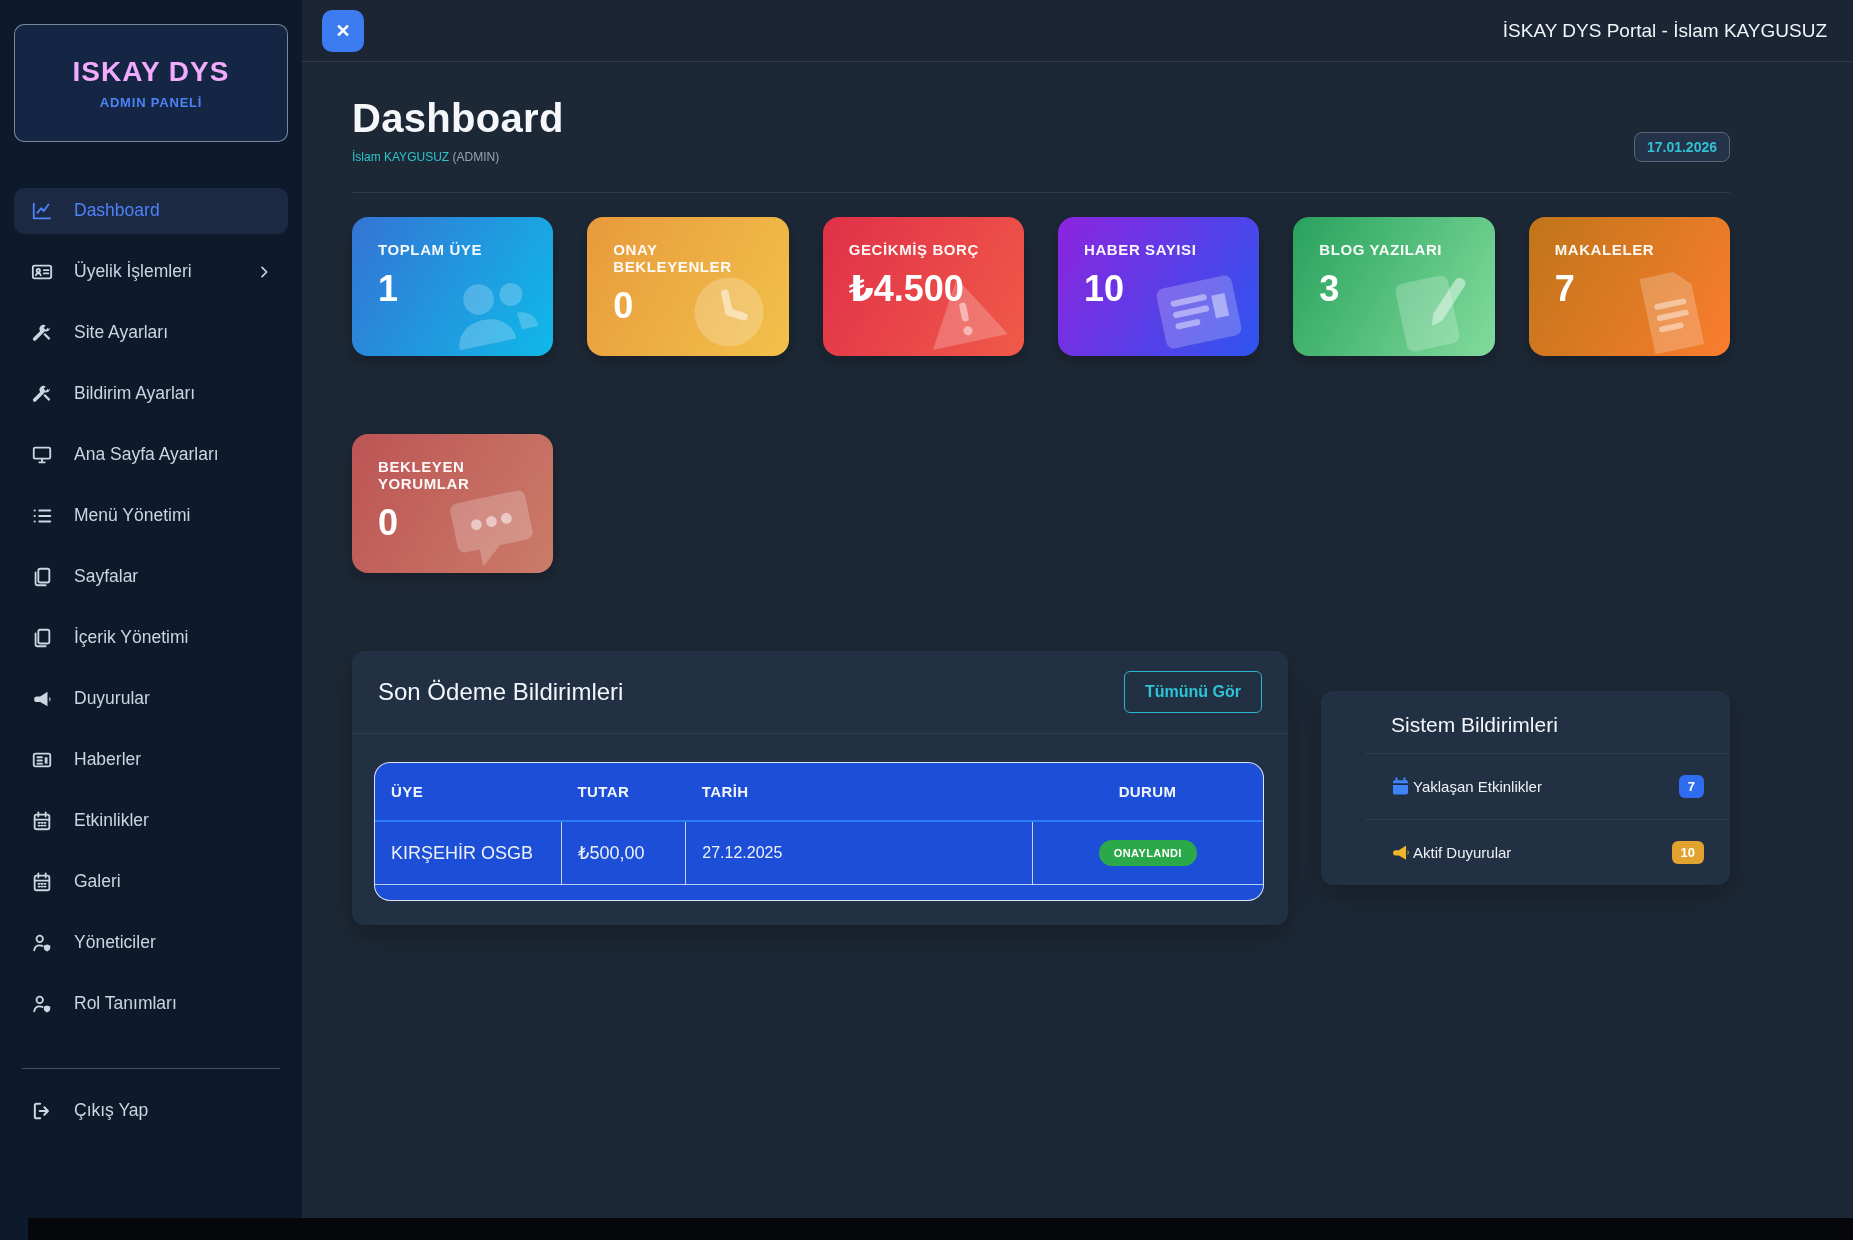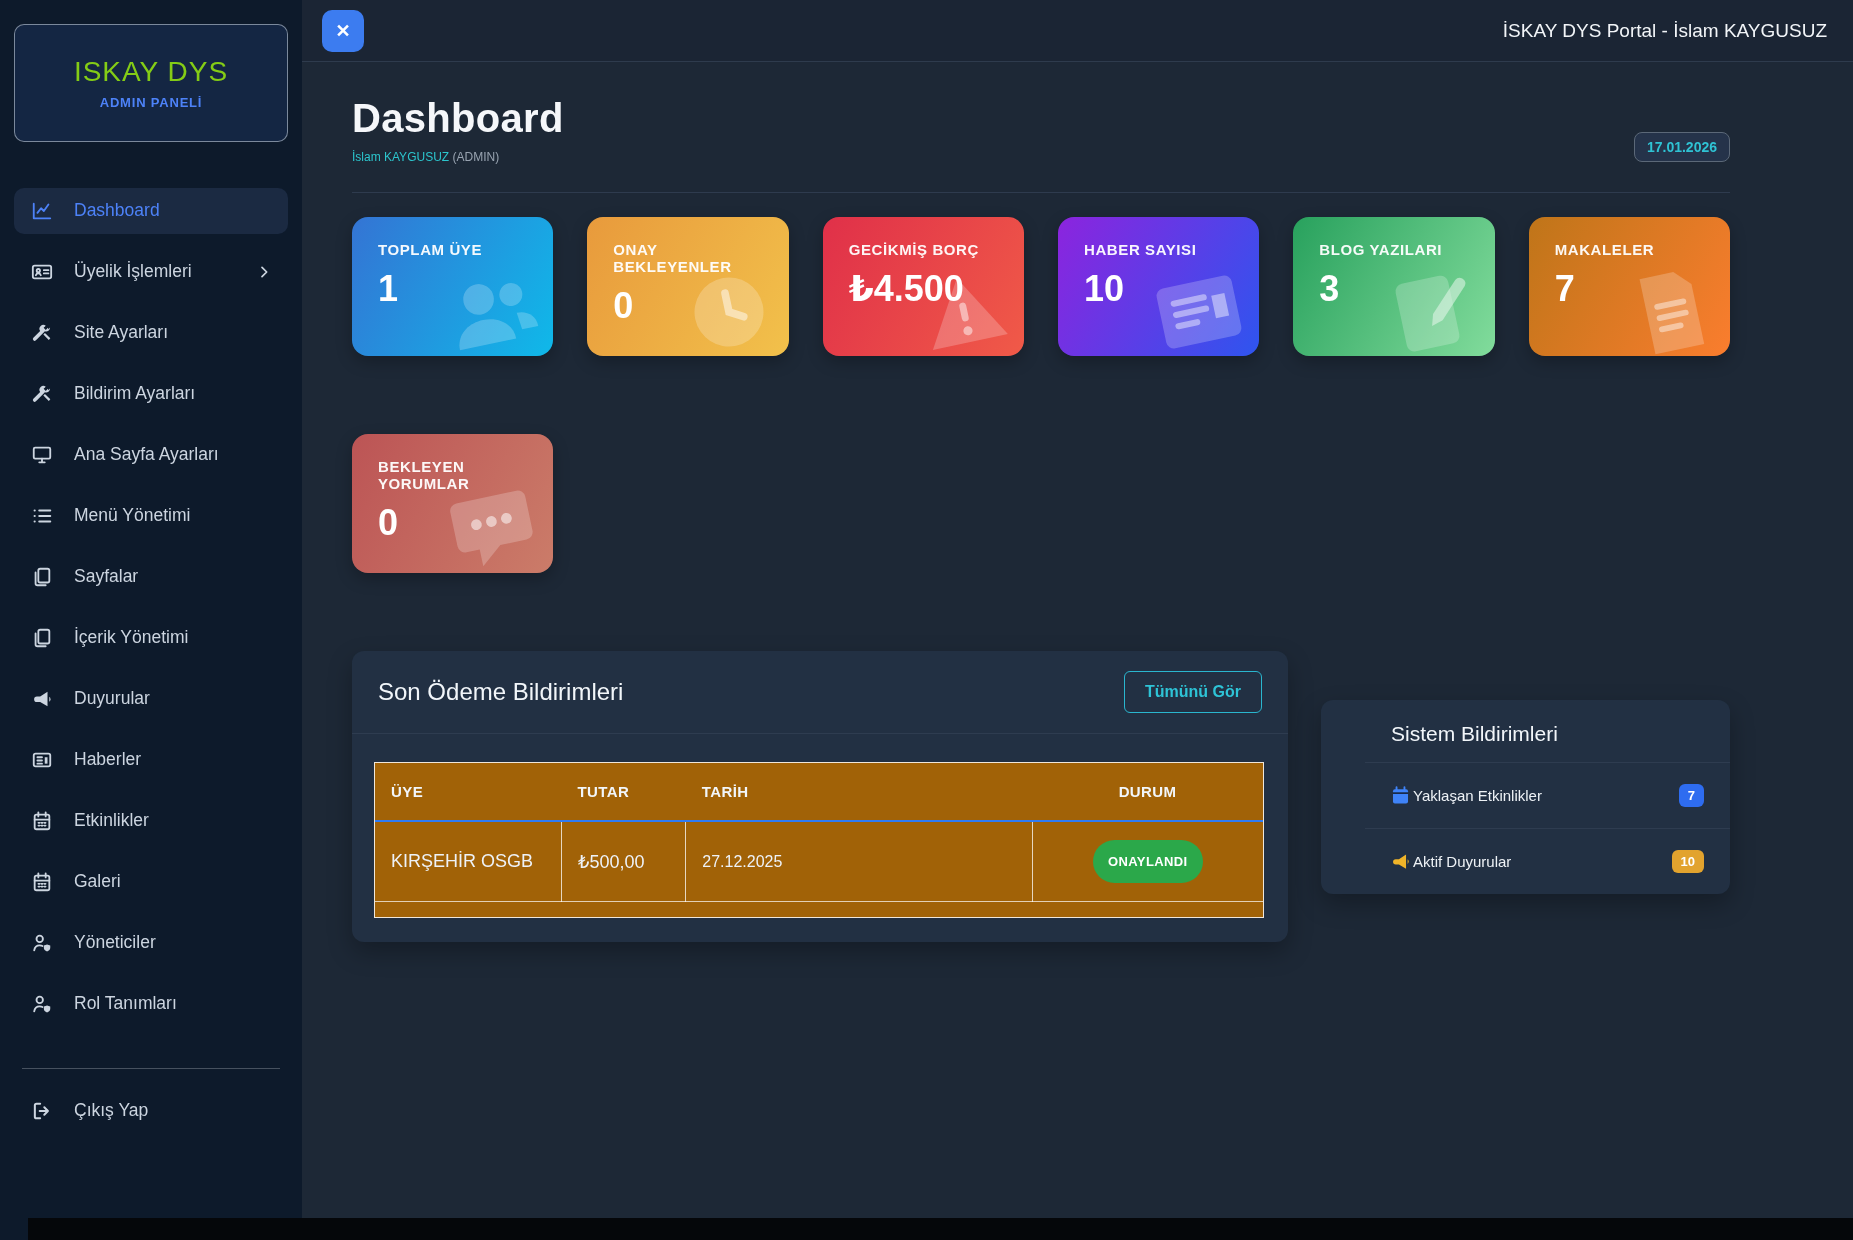--- a/index.html
+++ b/index.html
@@ -11,21 +11,21 @@
   
   .sidebar{
     position:absolute; left:0; top:0; bottom:0; width:302px;
     background:#0d1a2b; padding:24px 14px; z-index:5;
   }
   .logo-box{
     border:1px solid rgba(208,218,230,.55); background:#142643;
     border-radius:10px; height:118px; display:flex; flex-direction:column;
     align-items:center; justify-content:center;
   }
-  .logo-title{ font-size:28px; font-weight:400; color:#84cc16; letter-spacing:1px;}
+  .logo-title{ font-size:28px; font-weight:700; color:#f0abfc; letter-spacing:1px;}
   .logo-sub{ font-size:13px; color:#4d82f8; letter-spacing:.8px; margin-top:7px; font-weight:600;}
   .menu{ margin-top:46px; display:flex; flex-direction:column; gap:15px; }
   .menu-item{
     display:flex; align-items:center; gap:20px; padding:11px 16px;
     color:#ccd5e0; font-size:17.5px; border-radius:10px; cursor:pointer;
   }
   .menu-item .mi{ width:24px; height:24px; flex:0 0 24px; display:flex; align-items:center; justify-content:center;}
   .menu-item.active{ background:#1b2a42; color:#4d82f8; }
   .menu-item .lbl{ flex:1; line-height:1.25; }
   .menu-item .chev{ width:16px; height:16px; }
@@ -82,42 +82,42 @@
     padding:20px 26px;
   }
   .panel-title{ font-size:24px; font-weight:500; color:#f2f6fa; }
   .view-all-btn{
     background:transparent; border:1.5px solid #2ab6cf; color:#2ec3d6;
     font-size:16px; font-weight:700; border-radius:6px; padding:11px 20px; cursor:pointer;
   }
   .panel-divider{ border-top:1px solid #2e3c50; }
   .table-wrap{
     margin:28px 24px 24px 22px; border:1px solid rgba(255,255,255,.85);
-    border-radius:0; overflow:hidden; background:#a16207;
+    border-radius:16px; overflow:hidden; background:#1d4ed8;
   }
   table{ width:100%; border-collapse:collapse; }
   th{
     text-align:left; font-size:15px; font-weight:700; color:#f2f6fa;
     padding:20px 16px; border-bottom:2px solid #2f7bf5; letter-spacing:.4px;
   }
   td{
     font-size:18px; color:#eef2f7; padding:18px 16px;
     border-bottom:1px solid rgba(255,255,255,.7);
     border-right:1px solid rgba(255,255,255,.75);
   }
   td:last-child{ border-right:none; }
   th.c-uye,td.c-uye{ width:21%; }
   th.c-tutar,td.c-tutar{ width:14%; }
   th.c-tarih,td.c-tarih{ width:39%; }
   th.c-durum,td.c-durum{ width:26%; text-align:center; }
   td.c-tarih{ font-size:16px; }
   .table-spacer{ height:15px; }
   .status-badge{
-    display:inline-block; color:#fff; font-size:13px; font-weight:700;
-    border-radius:999px; padding:14px 15px; letter-spacing:.4px;
+    display:inline-block; color:#fff; font-size:11px; font-weight:700;
+    border-radius:999px; padding:7px 15px; letter-spacing:.4px;
   }
   
   .sys-title{ font-size:21px; color:#f2f6fa; padding:22px 26px 16px; }
   .sys-item{
     display:flex; align-items:center; padding:21px 26px; cursor:pointer;
     border-top:1px solid #2e3c50;
   }
   .sys-item .si{ width:19px; height:19px; margin-right:3px; }
   .sys-label{ font-size:15px; color:#eef2f6; }
   .count-badge{

